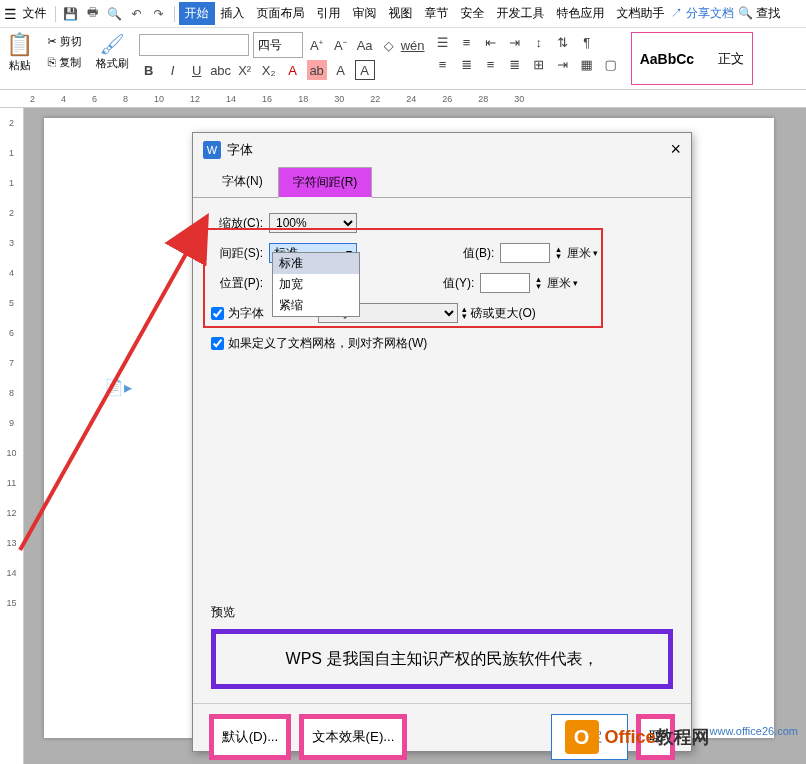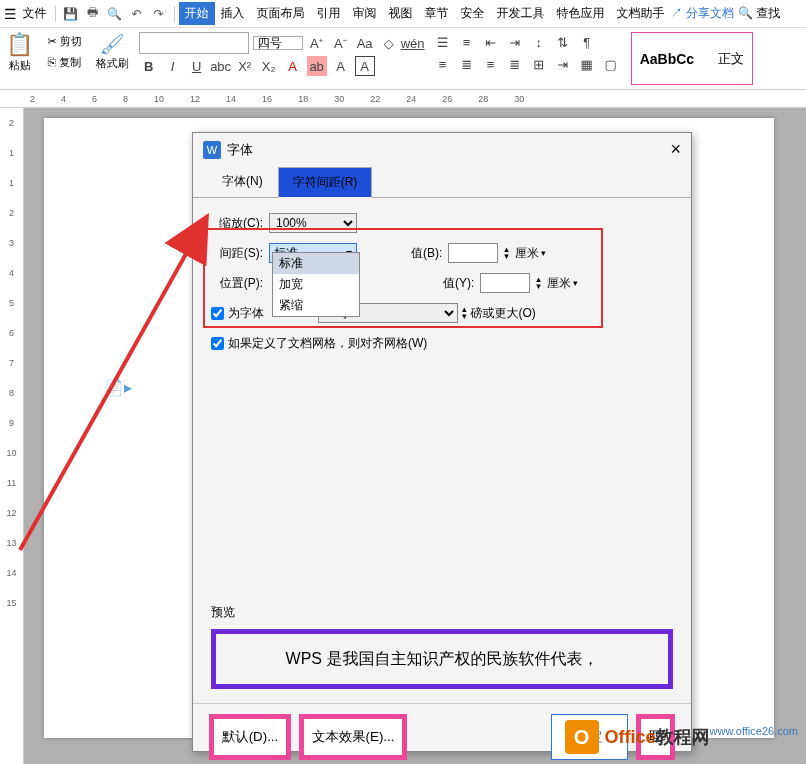--- a/index.html
+++ b/index.html
@@ -17,21 +17,21 @@
 
 
 .ribbon { display: flex; background: #fff; height: 62px; border-bottom: 1px solid #ccc; padding: 4px 6px; gap: 10px; }
 .rgroup { display: flex; flex-direction: column; gap: 2px; font-size: 11px; }
 .rbtn { display: flex; align-items: center; gap: 3px; padding: 2px 4px; cursor: pointer; }
 .paste { display: flex; flex-direction: column; align-items: center; font-size: 11px; }
 .paste .icon { font-size: 22px; color: #d4a017; }
 .fmt { display: flex; flex-direction: column; align-items: center; font-size: 11px; }
 .fontrow { display: flex; gap: 4px; align-items: center; }
 .fontname { width: 110px; height: 22px; border: 1px solid #aaa; font-size: 12px; padding: 0 4px; }
-.fontsize { width: 50px; height: 14px; border: 1px solid #aaa; font-size: 12px; padding: 0 4px; }
+.fontsize { width: 50px; height: 26px; border: 1px solid #aaa; font-size: 12px; padding: 0 4px; }
 .tbbtn { width: 20px; height: 20px; display: inline-flex; align-items: center; justify-content: center; font-size: 13px; color: #444; cursor: pointer; }
 .stylebox { border: 1px solid #ec4899; padding: 4px 8px; font-size: 13px; display: flex; flex-direction: row; align-items: center; gap: 24px; }
 .stylebox .big { font-size: 14px; font-weight: bold; }
 
 
 .ruler { height: 18px; background: #fff; border-bottom: 1px solid #ccc; font-size: 9px; color: #666; display: flex; align-items: center; padding-left: 30px; gap: 26px; }
 .ruler span { display: inline-block; }
 
 
 .docarea { position: relative; background: #b0b0b0; height: 656px; display: flex; }
@@ -40,21 +40,21 @@
 .navicon { position: absolute; left: 60px; top: 260px; color: #5b9bd5; font-size: 16px; }
 
 
 .dialog { position: absolute; left: 192px; top: 132px; width: 500px; height: 620px; background: #f4f4f4; border: 1px solid #888; box-shadow: 2px 2px 8px rgba(0,0,0,.3); display: flex; flex-direction: column; }
 .dlg-title { display: flex; align-items: center; padding: 6px 10px; font-size: 13px; }
 .dlg-title .wicon { width: 18px; height: 18px; background: #2e75d4; color: #fff; font-size: 11px; display: flex; align-items: center; justify-content: center; margin-right: 6px; border-radius: 2px; }
 .dlg-title .close { margin-left: auto; font-size: 18px; cursor: pointer; }
 
 .tabs { display: flex; border-bottom: 1px solid #aaa; padding: 0 14px; font-size: 12px; }
 .tab2 { padding: 6px 14px; border: 1px solid transparent; cursor: pointer; }
-.tab2.active { border: 1px solid #aaa; border-bottom: 1px solid #f4f4f4; background: #1d4ed8; position: relative; top: 1px; }
+.tab2.active { border: 1px solid #aaa; border-bottom: 1px solid #f4f4f4; background: #d946ef; position: relative; top: 1px; }
 
 .dlg-body { padding: 14px 18px; font-size: 12px; flex: 1; position: relative; }
 .highlight { position: absolute; left: 10px; top: 30px; width: 400px; height: 100px; border: 2px solid #e03030; pointer-events: none; }
 .frow { display: flex; align-items: center; gap: 6px; margin-bottom: 8px; height: 22px; }
 .flabel { width: 52px; text-align: right; }
 .fsel { height: 20px; border: 1px solid #888; font-size: 12px; padding: 0 2px; }
 .fsel.blue { background: #cde4ff; border: 1px solid #2e75d4; }
 .spin { width: 50px; height: 20px; border: 1px solid #888; }
 .unit { display: flex; align-items: center; }
 .unit::after { content: "▾"; font-size: 9px; margin-left: 2px; }
@@ -239,21 +239,21 @@
       <span class="flabel">缩放(C):</span>
       <select class="fsel" style="width:88px"><option>100%</option></select>
     </div>
 
     <div class="frow">
       <span class="flabel">间距(S):</span>
       <div class="fsel blue" style="width:88px;display:flex;align-items:center;justify-content:space-between;padding:0 4px">
           <span>标准</span>
           <span>▾</span>
         </div>
-      <span style="margin-left:48px">值(B):</span>
+      <span style="margin-left:100px">值(B):</span>
       <input class="spin" style="">
       <span style="font-size:9px;line-height:7px">▴<br>▾</span>
       <span class="unit">厘米</span>
     </div>
 
     <div class="frow">
       <span class="flabel">位置(P):</span>
       <span style="width:88px"></span>
       <span style="margin-left:80px">值(Y):</span>
       <input class="spin" style="">

